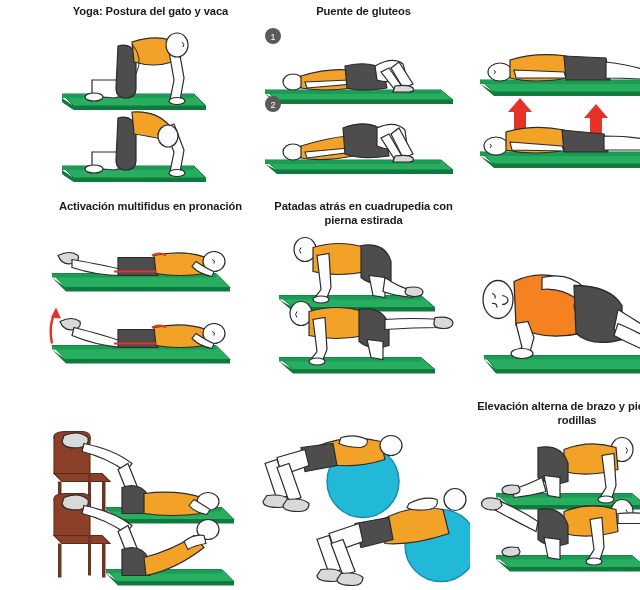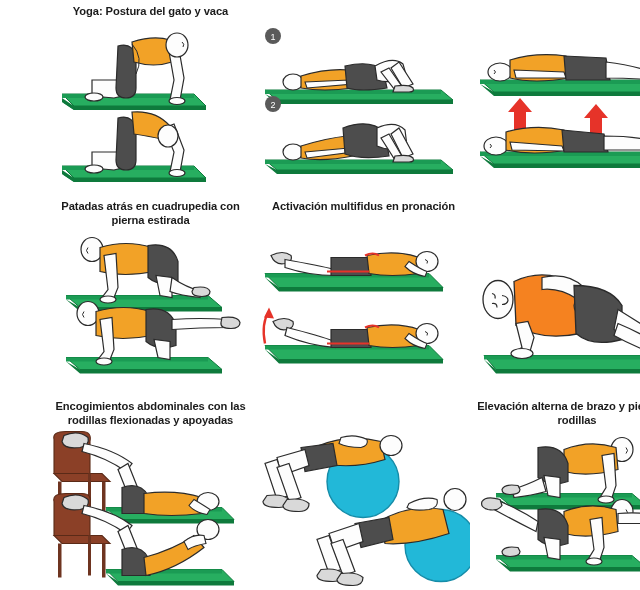--- a/index.html
+++ b/index.html
@@ -78,20 +78,21 @@
             <path d="M88,22 Q112,20 126,36 L122,50 Q104,46 90,44 Z" fill="#F2A227" stroke="#2B2B2B" stroke-width="1.2"></path>
             <path d="M120,38 L130,62 L126,82 L136,82 L140,60 L130,34 Z" fill="#FDFDFD" stroke="#2B2B2B" stroke-width="1.2"></path>
             <ellipse cx="133" cy="83" rx="8" ry="3.5" fill="#FDFDFD" stroke="#2B2B2B" stroke-width="1.2"></ellipse>
             <ellipse cx="124" cy="46" rx="10" ry="11" fill="#FDFDFD" stroke="#2B2B2B" stroke-width="1.2"></ellipse>
           </g>
         </svg>
       </div>
     </div>
 
     <div class="panel">
+      <div class="ptitle">Puente de gluteos</div>
       <div class="art">
         <svg class="stage" viewBox="0 0 213 177" xmlns="http://www.w3.org/2000/svg">
           <g>
             <circle cx="16" cy="18" r="8" fill="#5A5A5A"></circle>
             <text x="16" y="22" font-family="Liberation Sans, sans-serif" font-size="9" fill="#ffffff" text-anchor="middle">1</text>
           </g>
           <g>
             <g>
               <polygon points="8,72 184,72 196,82 20,82" fill="#27AE60" stroke="#0E7A3C" stroke-width="1"></polygon>
               <polygon points="8,72 184,72 184,76 8,76" fill="#1B9B54"></polygon>
@@ -172,68 +173,20 @@
             <g>
               <polygon points="126,14 138,28 132,28 132,46 120,46 120,28 114,28" fill="#E63329"></polygon>
             </g>
             <ellipse cx="26" cy="56" rx="12" ry="9" fill="#FDFDFD" stroke="#2B2B2B" stroke-width="1.2"></ellipse>
             <path d="M20,54 q3,2 0,4" fill="none" stroke="#2B2B2B" stroke-width="1"></path>
             <path d="M36,42 Q64,34 94,40 L98,60 Q62,66 36,60 Z" fill="#F2A227" stroke="#2B2B2B" stroke-width="1.2"></path>
             <path d="M40,52 L92,56 L94,61 L42,60 Z" fill="#FDFDFD" stroke="#2B2B2B" stroke-width="1.1"></path>
             <path d="M92,40 L134,44 L138,62 L94,62 Z" fill="#4D4D4D" stroke="#2B2B2B" stroke-width="1.2"></path>
             <path d="M134,46 Q166,46 186,52 L184,60 Q158,60 134,60 Z" fill="#FDFDFD" stroke="#2B2B2B" stroke-width="1.2"></path>
             <path d="M176,46 q14,-4 16,2 q0,6 -10,7 q-10,0 -8,-6 z" fill="#D9D9D9" stroke="#2B2B2B" stroke-width="1.2"></path>
-          </g>
-        </svg>
-      </div>
-    </div>
-
-    <div class="panel">
-      <div class="ptitle">Patadas atrás en cuadrupedia con
-pierna estirada</div>
-      <div class="art two-line">
-        <svg class="stage" viewBox="0 0 213 163" xmlns="http://www.w3.org/2000/svg">
-          <g>
-            <g>
-              <polygon points="22,66 164,66 178,78 36,78" fill="#27AE60" stroke="#0E7A3C" stroke-width="1"></polygon>
-              <polygon points="22,66 164,66 164,70 22,70" fill="#1B9B54"></polygon>
-              <polygon points="22,70 36,82 178,82 178,78 36,78" fill="#0E7A3C"></polygon>
-            </g>
-
-            <ellipse cx="48" cy="20" rx="11" ry="12" fill="#FDFDFD" stroke="#2B2B2B" stroke-width="1.2"></ellipse>
-            <path d="M44,18 q-3,3 0,6" fill="none" stroke="#2B2B2B" stroke-width="1"></path>
-
-            <path d="M56,18 Q82,10 108,18 L110,42 Q80,48 56,42 Z" fill="#F2A227" stroke="#2B2B2B" stroke-width="1.2"></path>
-
-            <path d="M60,26 L64,60 L58,68 L70,68 L74,58 L72,24 Z" fill="#FDFDFD" stroke="#2B2B2B" stroke-width="1.2"></path>
-            <ellipse cx="64" cy="70" rx="8" ry="3.5" fill="#FDFDFD" stroke="#2B2B2B" stroke-width="1.2"></ellipse>
-
-            <path d="M104,16 Q128,12 134,32 L134,52 Q116,58 104,48 Z" fill="#4D4D4D" stroke="#2B2B2B" stroke-width="1.2"></path>
-
-            <path d="M112,46 L116,66 L128,68 L128,48 Z" fill="#FDFDFD" stroke="#2B2B2B" stroke-width="1.2"></path>
-
-            <path d="M128,48 Q142,58 158,62 L156,68 Q136,66 126,62 Z" fill="#FDFDFD" stroke="#2B2B2B" stroke-width="1.2"></path>
-            <path d="M150,58 q14,-2 16,4 q0,5 -8,5 q-10,0 -10,-5 z" fill="#D9D9D9" stroke="#2B2B2B" stroke-width="1.2"></path>
-          </g>
-          <g transform="translate(0,62)">
-            <g>
-              <polygon points="22,66 164,66 178,78 36,78" fill="#27AE60" stroke="#0E7A3C" stroke-width="1"></polygon>
-              <polygon points="22,66 164,66 164,70 22,70" fill="#1B9B54"></polygon>
-              <polygon points="22,70 36,82 178,82 178,78 36,78" fill="#0E7A3C"></polygon>
-            </g>
-            <ellipse cx="44" cy="22" rx="11" ry="12" fill="#FDFDFD" stroke="#2B2B2B" stroke-width="1.2"></ellipse>
-            <path d="M40,20 q-3,3 0,6" fill="none" stroke="#2B2B2B" stroke-width="1"></path>
-            <path d="M52,20 Q80,12 106,20 L108,44 Q78,50 52,44 Z" fill="#F2A227" stroke="#2B2B2B" stroke-width="1.2"></path>
-            <path d="M56,28 L60,60 L54,68 L66,68 L70,58 L68,26 Z" fill="#FDFDFD" stroke="#2B2B2B" stroke-width="1.2"></path>
-            <ellipse cx="60" cy="70" rx="8" ry="3.5" fill="#FDFDFD" stroke="#2B2B2B" stroke-width="1.2"></ellipse>
-            <path d="M102,18 Q126,14 132,34 L132,54 Q114,60 102,50 Z" fill="#4D4D4D" stroke="#2B2B2B" stroke-width="1.2"></path>
-            <path d="M110,48 L114,66 L126,68 L126,50 Z" fill="#FDFDFD" stroke="#2B2B2B" stroke-width="1.2"></path>
-
-            <path d="M128,28 Q156,26 184,28 L184,36 Q156,36 128,38 Z" fill="#FDFDFD" stroke="#2B2B2B" stroke-width="1.2"></path>
-            <path d="M178,26 q16,-2 18,5 q0,6 -9,6 q-11,0 -10,-6 z" fill="#D9D9D9" stroke="#2B2B2B" stroke-width="1.2"></path>
           </g>
         </svg>
       </div>
     </div>
 
     <div class="panel">
       <div class="ptitle">Activación multifidus en pronación</div>
       <div class="art">
         <svg class="stage" viewBox="0 0 213 177" xmlns="http://www.w3.org/2000/svg">
           <g>
@@ -278,20 +231,68 @@
             <path d="M108,40 q8,-4 14,0" stroke="#E63329" stroke-width="2" fill="none"></path>
             <ellipse cx="170" cy="46" rx="11" ry="10" fill="#FDFDFD" stroke="#2B2B2B" stroke-width="1.2"></ellipse>
             <path d="M168,44 q4,1 2,4" fill="none" stroke="#2B2B2B" stroke-width="1"></path>
             <path d="M152,46 q12,8 18,10 l-2,5 q-12,-2 -20,-10 z" fill="#FDFDFD" stroke="#2B2B2B" stroke-width="1.1"></path>
           </g>
         </svg>
       </div>
     </div>
 
     <div class="panel">
+      <div class="ptitle">Patadas atrás en cuadrupedia con
+pierna estirada</div>
+      <div class="art two-line">
+        <svg class="stage" viewBox="0 0 213 163" xmlns="http://www.w3.org/2000/svg">
+          <g>
+            <g>
+              <polygon points="22,66 164,66 178,78 36,78" fill="#27AE60" stroke="#0E7A3C" stroke-width="1"></polygon>
+              <polygon points="22,66 164,66 164,70 22,70" fill="#1B9B54"></polygon>
+              <polygon points="22,70 36,82 178,82 178,78 36,78" fill="#0E7A3C"></polygon>
+            </g>
+
+            <ellipse cx="48" cy="20" rx="11" ry="12" fill="#FDFDFD" stroke="#2B2B2B" stroke-width="1.2"></ellipse>
+            <path d="M44,18 q-3,3 0,6" fill="none" stroke="#2B2B2B" stroke-width="1"></path>
+
+            <path d="M56,18 Q82,10 108,18 L110,42 Q80,48 56,42 Z" fill="#F2A227" stroke="#2B2B2B" stroke-width="1.2"></path>
+
+            <path d="M60,26 L64,60 L58,68 L70,68 L74,58 L72,24 Z" fill="#FDFDFD" stroke="#2B2B2B" stroke-width="1.2"></path>
+            <ellipse cx="64" cy="70" rx="8" ry="3.5" fill="#FDFDFD" stroke="#2B2B2B" stroke-width="1.2"></ellipse>
+
+            <path d="M104,16 Q128,12 134,32 L134,52 Q116,58 104,48 Z" fill="#4D4D4D" stroke="#2B2B2B" stroke-width="1.2"></path>
+
+            <path d="M112,46 L116,66 L128,68 L128,48 Z" fill="#FDFDFD" stroke="#2B2B2B" stroke-width="1.2"></path>
+
+            <path d="M128,48 Q142,58 158,62 L156,68 Q136,66 126,62 Z" fill="#FDFDFD" stroke="#2B2B2B" stroke-width="1.2"></path>
+            <path d="M150,58 q14,-2 16,4 q0,5 -8,5 q-10,0 -10,-5 z" fill="#D9D9D9" stroke="#2B2B2B" stroke-width="1.2"></path>
+          </g>
+          <g transform="translate(0,62)">
+            <g>
+              <polygon points="22,66 164,66 178,78 36,78" fill="#27AE60" stroke="#0E7A3C" stroke-width="1"></polygon>
+              <polygon points="22,66 164,66 164,70 22,70" fill="#1B9B54"></polygon>
+              <polygon points="22,70 36,82 178,82 178,78 36,78" fill="#0E7A3C"></polygon>
+            </g>
+            <ellipse cx="44" cy="22" rx="11" ry="12" fill="#FDFDFD" stroke="#2B2B2B" stroke-width="1.2"></ellipse>
+            <path d="M40,20 q-3,3 0,6" fill="none" stroke="#2B2B2B" stroke-width="1"></path>
+            <path d="M52,20 Q80,12 106,20 L108,44 Q78,50 52,44 Z" fill="#F2A227" stroke="#2B2B2B" stroke-width="1.2"></path>
+            <path d="M56,28 L60,60 L54,68 L66,68 L70,58 L68,26 Z" fill="#FDFDFD" stroke="#2B2B2B" stroke-width="1.2"></path>
+            <ellipse cx="60" cy="70" rx="8" ry="3.5" fill="#FDFDFD" stroke="#2B2B2B" stroke-width="1.2"></ellipse>
+            <path d="M102,18 Q126,14 132,34 L132,54 Q114,60 102,50 Z" fill="#4D4D4D" stroke="#2B2B2B" stroke-width="1.2"></path>
+            <path d="M110,48 L114,66 L126,68 L126,50 Z" fill="#FDFDFD" stroke="#2B2B2B" stroke-width="1.2"></path>
+
+            <path d="M128,28 Q156,26 184,28 L184,36 Q156,36 128,38 Z" fill="#FDFDFD" stroke="#2B2B2B" stroke-width="1.2"></path>
+            <path d="M178,26 q16,-2 18,5 q0,6 -9,6 q-11,0 -10,-6 z" fill="#D9D9D9" stroke="#2B2B2B" stroke-width="1.2"></path>
+          </g>
+        </svg>
+      </div>
+    </div>
+
+    <div class="panel">
       <div class="art two-line">
         <svg class="stage" viewBox="0 0 214 163" xmlns="http://www.w3.org/2000/svg">
           <g>
             <g>
               <polygon points="14,126 192,126 204,140 26,140" fill="#27AE60" stroke="#0E7A3C" stroke-width="1"></polygon>
               <polygon points="14,126 192,126 192,130 14,130" fill="#1B9B54"></polygon>
               <polygon points="14,130 26,144 204,144 204,140 26,140" fill="#0E7A3C"></polygon>
             </g>
 
             <ellipse cx="28" cy="70" rx="15" ry="19" fill="#FDFDFD" stroke="#2B2B2B" stroke-width="1.3"></ellipse>
@@ -312,22 +313,20 @@
             <path d="M148,80 Q174,96 198,112 L192,122 Q164,110 144,100 Z" fill="#FDFDFD" stroke="#2B2B2B" stroke-width="1.2"></path>
             <path d="M148,94 Q172,104 194,118 L188,126 Q162,116 144,106 Z" fill="#FDFDFD" stroke="#2B2B2B" stroke-width="1.2"></path>
 
             <path d="M186,108 q18,2 22,10 q0,8 -10,8 q-14,-1 -18,-9 z" fill="#D9D9D9" stroke="#2B2B2B" stroke-width="1.2"></path>
           </g>
         </svg>
       </div>
     </div>
 
     <div class="panel">
-      <div class="ptitle">Encogimientos abdominales con las
-rodillas flexionadas y apoyadas</div>
       <div class="art two-line">
         <svg class="stage" viewBox="0 0 213 158" xmlns="http://www.w3.org/2000/svg">
           <g>
             <g>
               <polygon points="62,78 178,78 190,90 74,90" fill="#27AE60" stroke="#0E7A3C" stroke-width="1"></polygon>
               <polygon points="62,78 178,78 178,82 62,82" fill="#1B9B54"></polygon>
               <polygon points="62,82 74,94 190,94 190,90 74,90" fill="#0E7A3C"></polygon>
             </g>
 
             <g>

